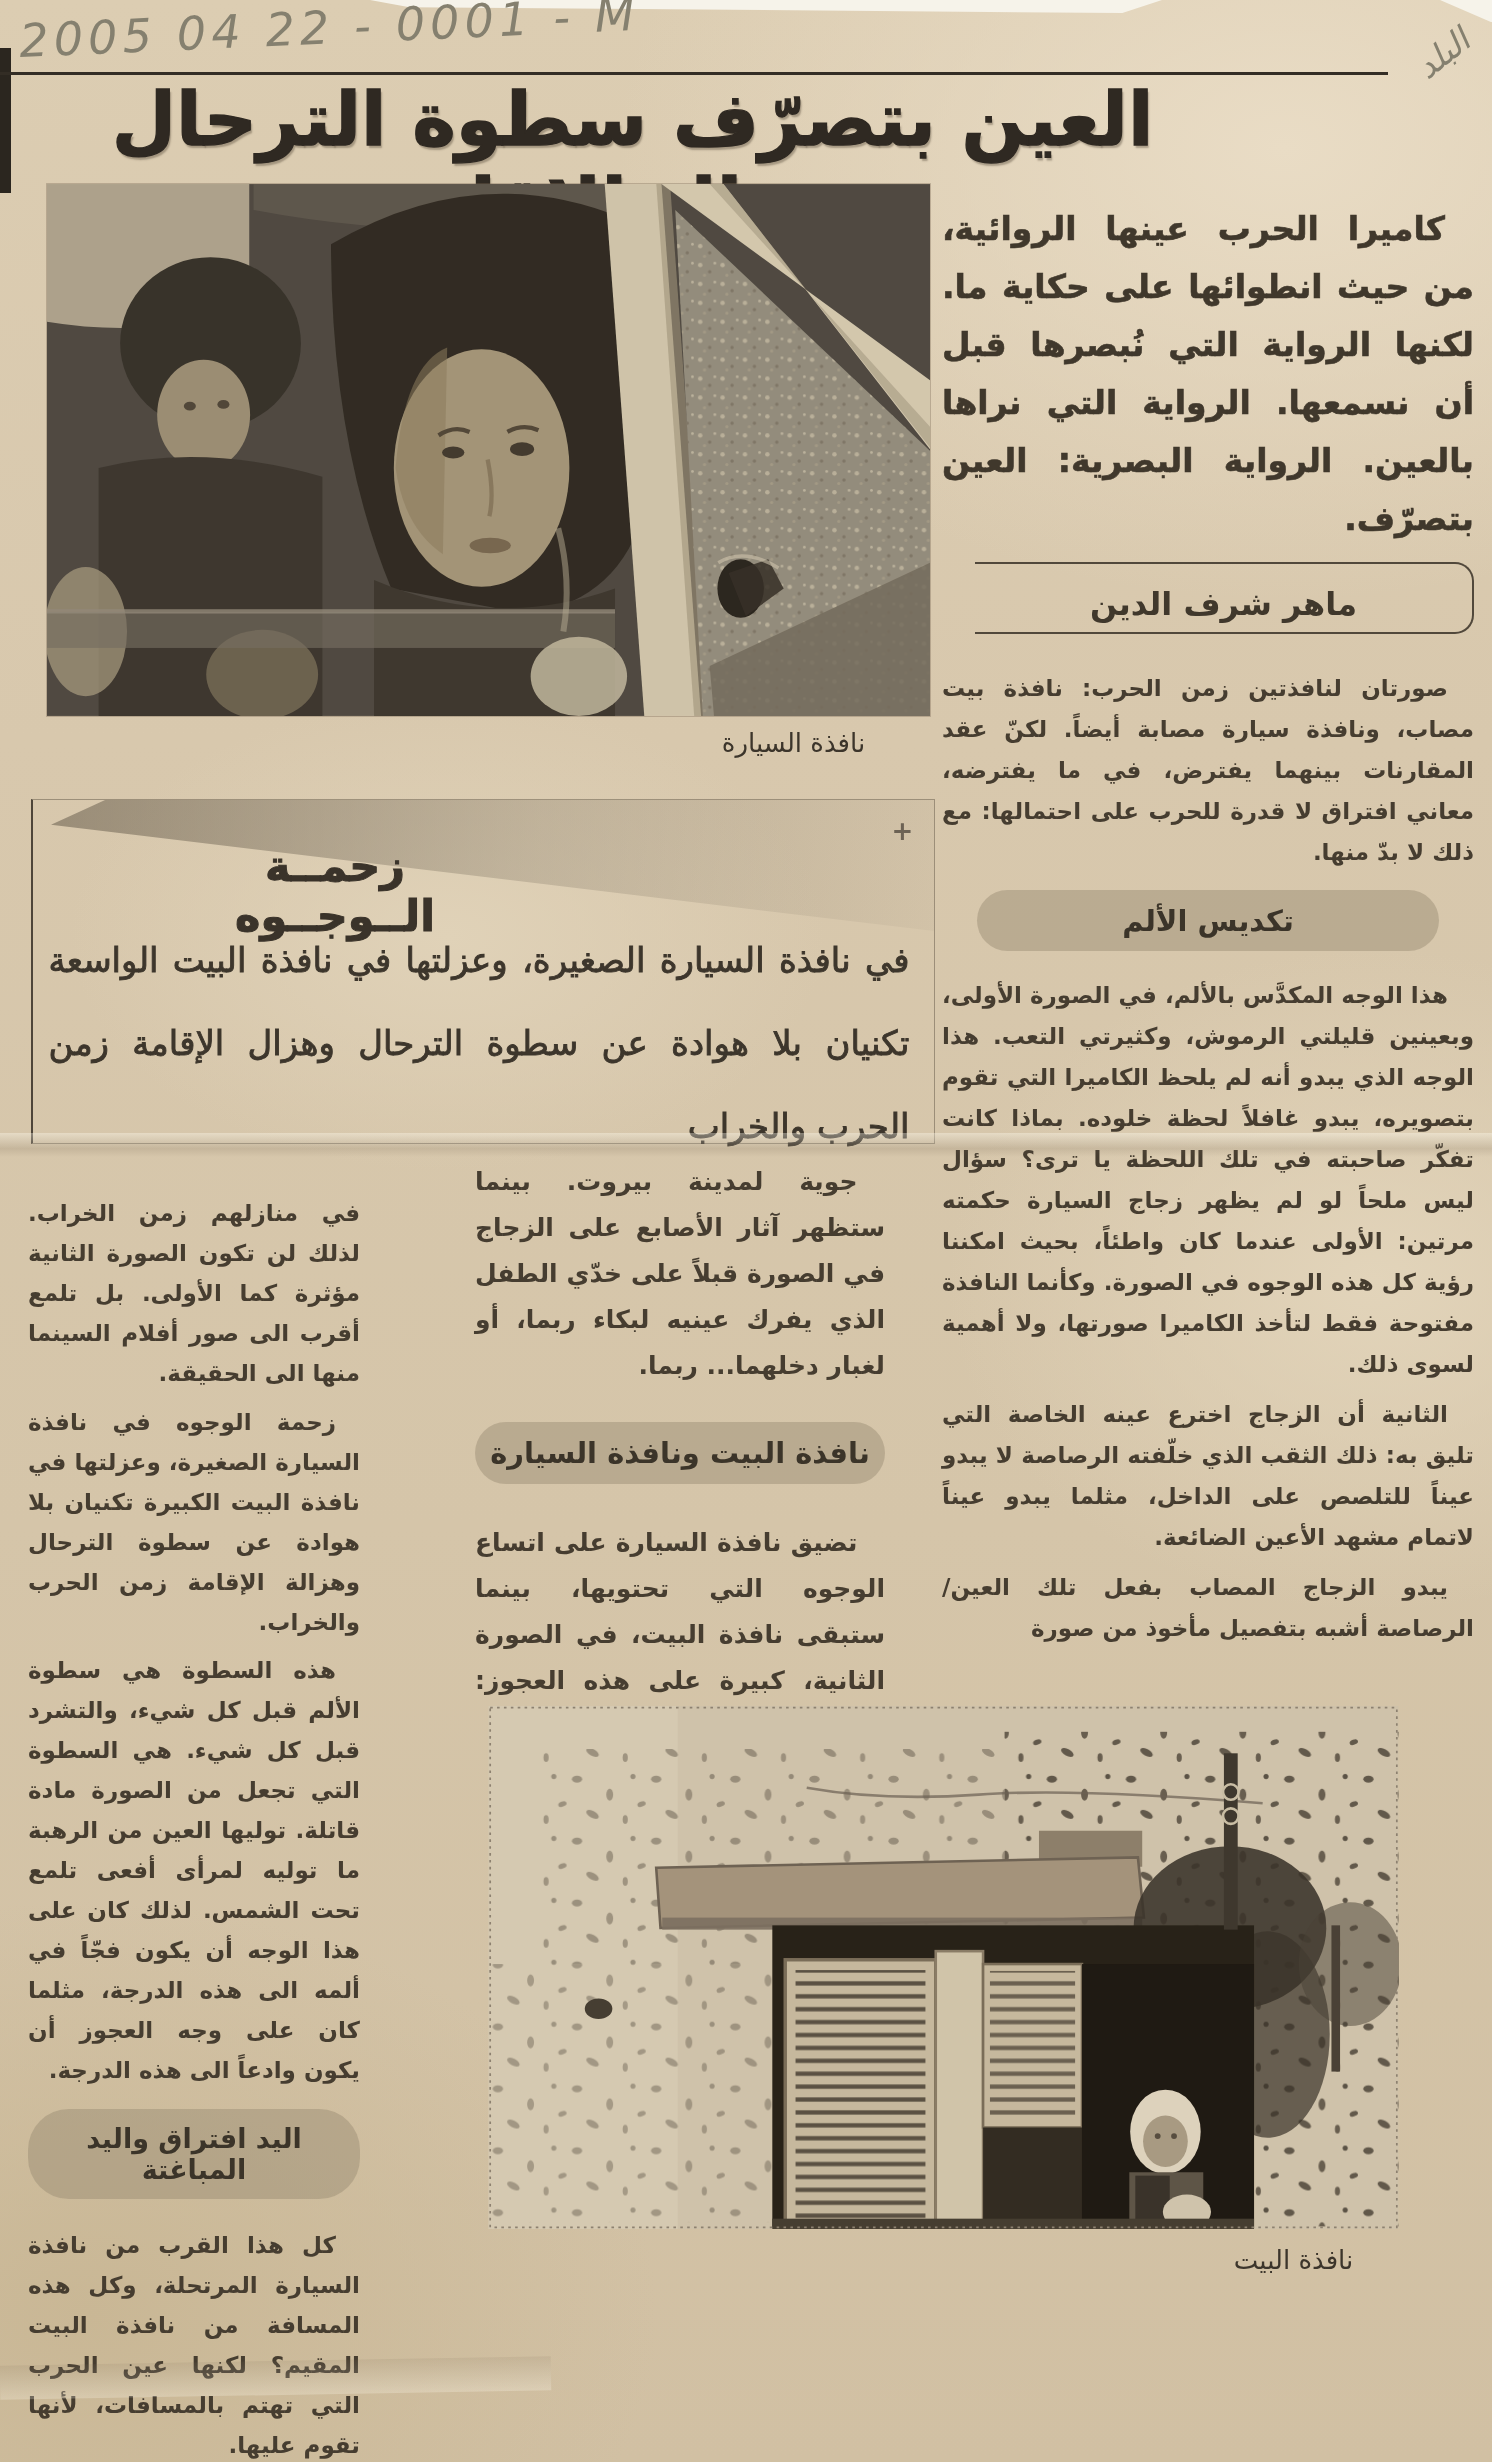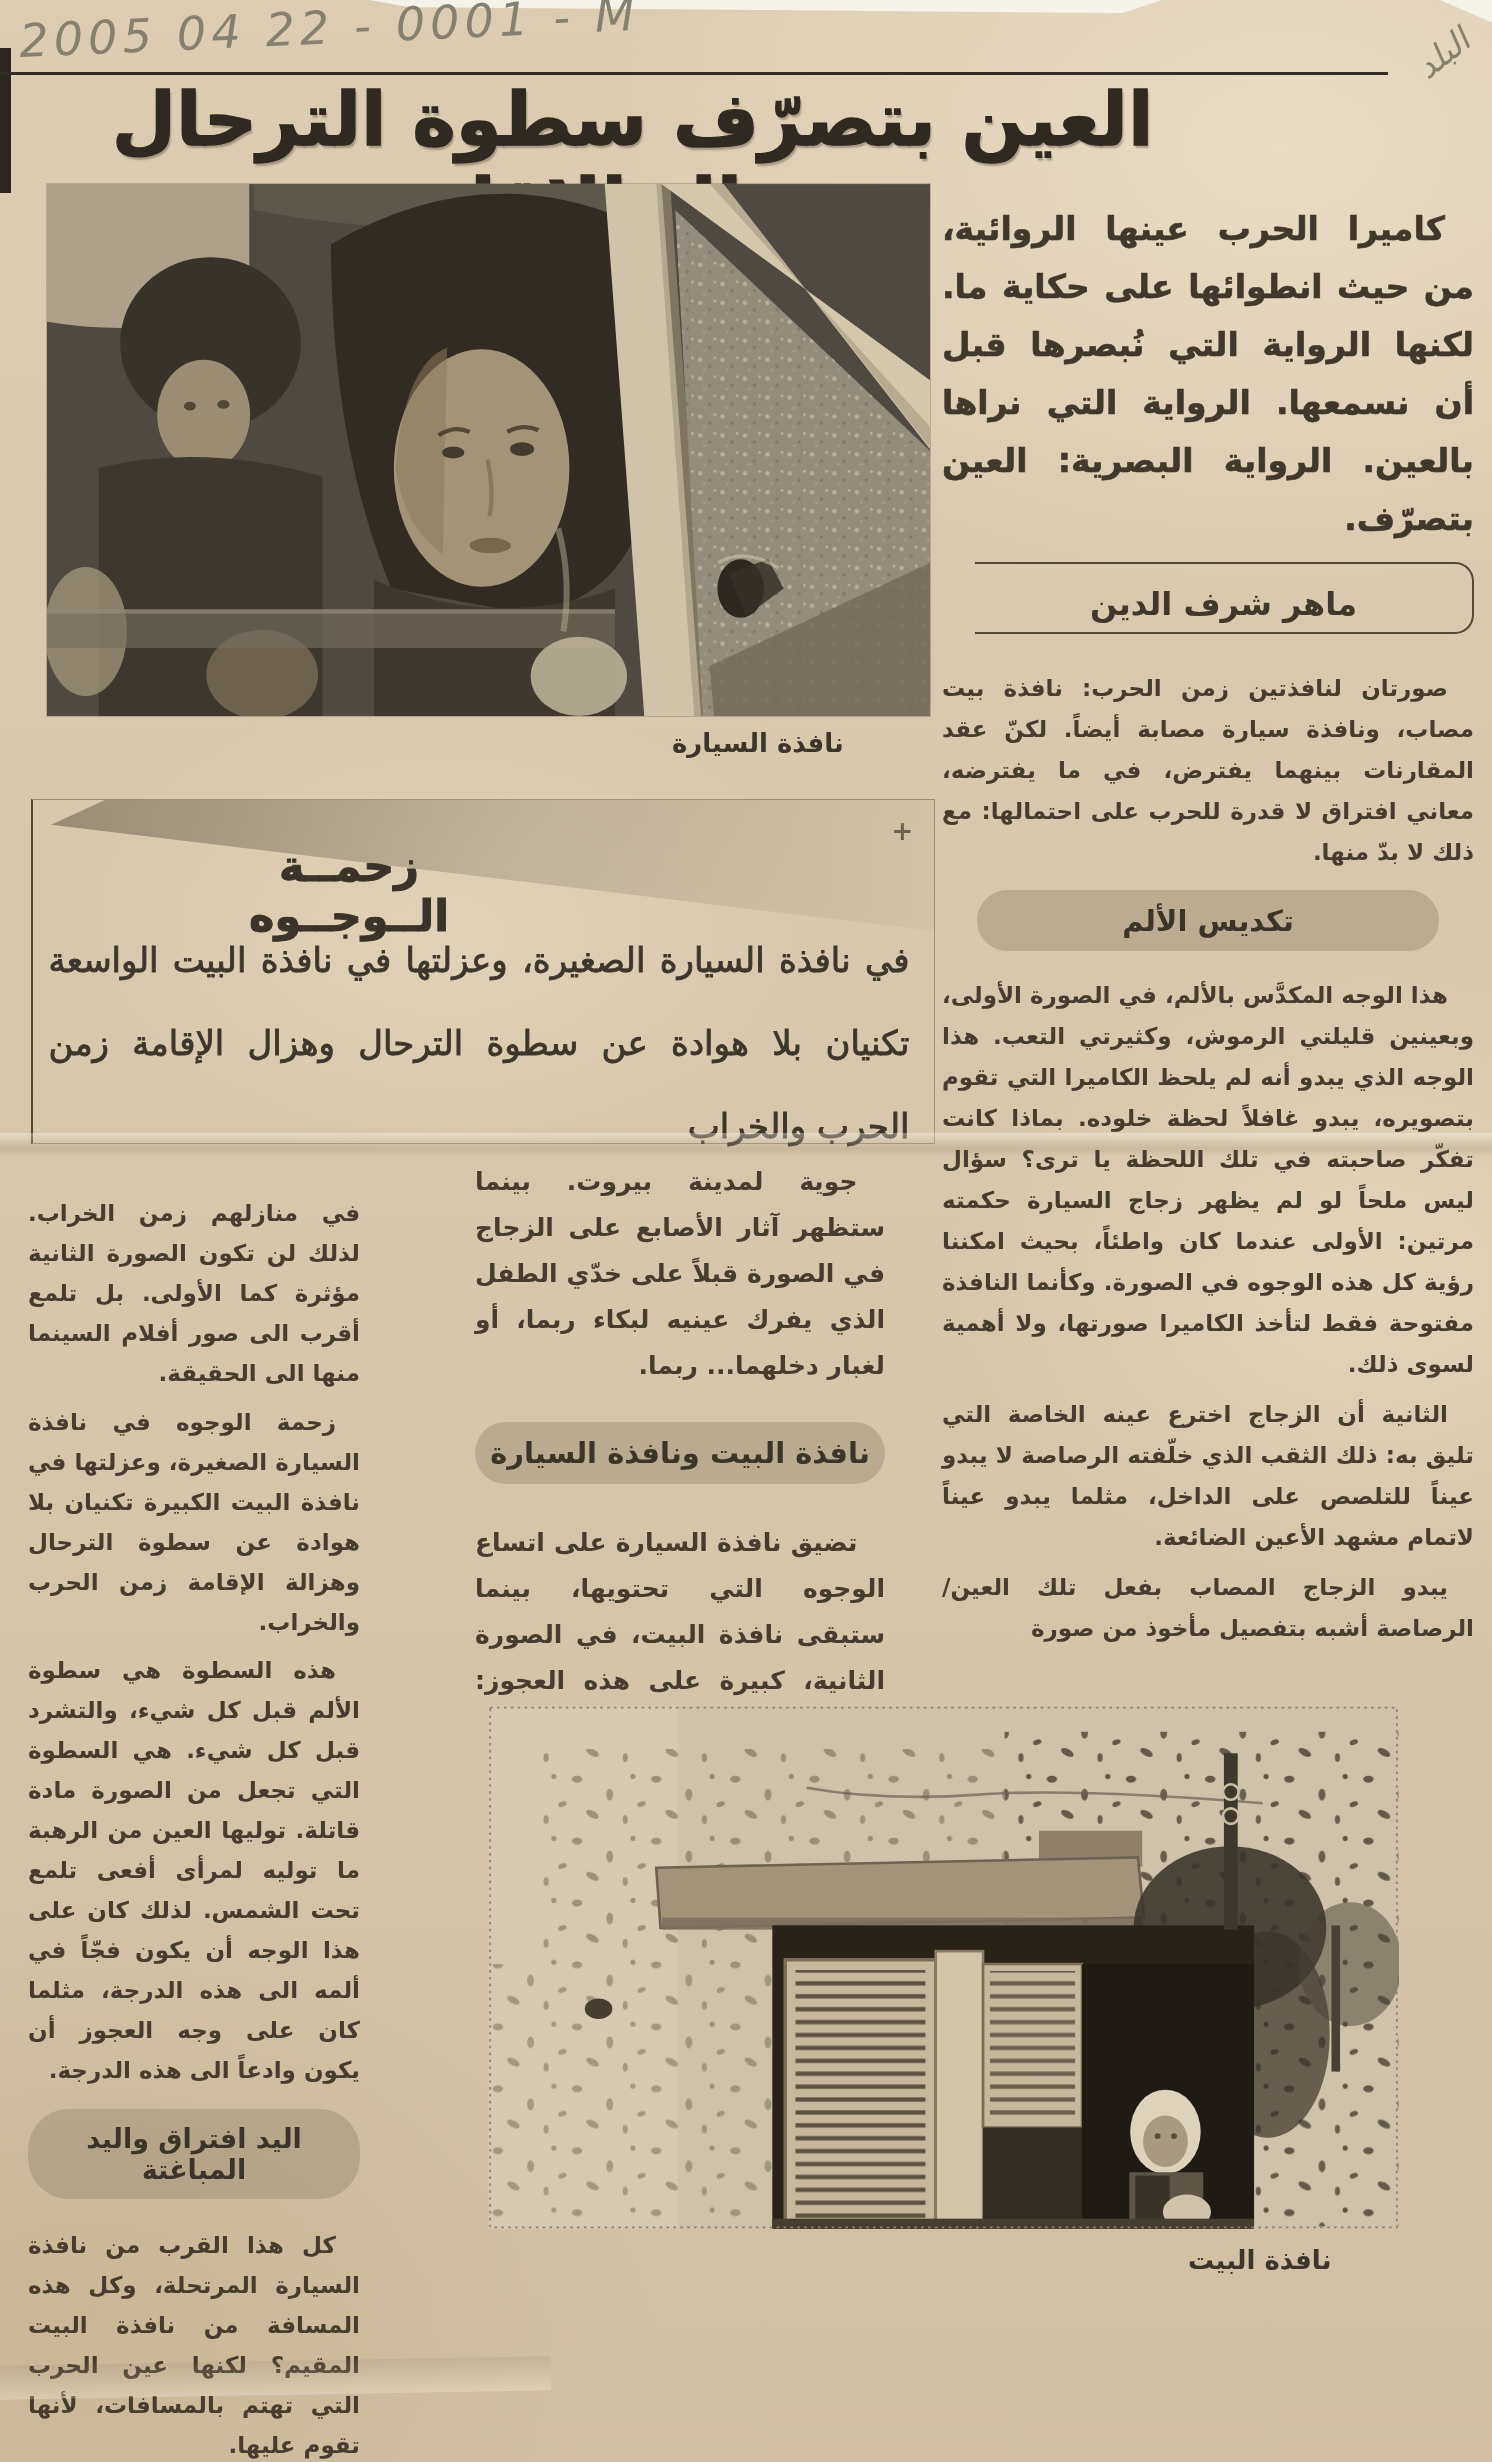--- a/index.html
+++ b/index.html
@@ -22,31 +22,31 @@
     letter-spacing:5.2px;transform:rotate(-2.5deg);white-space:nowrap;}
   .hand-margin{position:absolute;left:1414px;top:34px;font-size:33px;
     transform:rotate(-38deg);}
   .headline{position:absolute;left:47px;top:76px;width:1171px;margin:0;
     font-size:74px;font-weight:bold;color:#2f2922;text-align:center;direction:rtl;
     -webkit-text-stroke:1.3px #2f2922;text-shadow:1.7px 2.6px 1.7px rgba(60,50,35,.35);}
   .photo{position:absolute;box-shadow:0 0 0 0.9px rgba(120,105,85,.4);}
   .photo svg{display:block;}
   .photo-car{left:47px;top:184px;width:883px;height:532px;}
   .photo-house{left:488px;top:1706px;width:911px;height:523px;box-shadow:none;}
-  .caption{position:absolute;direction:rtl;text-align:left;font-weight:bold;
+  .caption{position:absolute;direction:rtl;text-align:center;font-weight:normal;
     font-size:26px;color:#3c352b;}
   .cap-car{left:672px;top:728px;width:243px;}
   .cap-house{left:1188px;top:2245px;width:211px;}
   .pullquote{position:absolute;left:31px;top:799px;width:901px;height:343px;
     border:0.9px solid rgba(85,75,60,.45);border-left:2.6px solid #4e4539;}
   .pq-shade{position:absolute;left:0;top:0;width:100%;height:138px;
     background:linear-gradient(100deg,rgba(100,90,74,.55),rgba(110,100,84,.25) 55%,rgba(110,100,84,.05));
     clip-path:polygon(8% 0,100% 0,100% 95%,2% 18%);}
   .pq-plus{position:absolute;right:20.7px;top:15.5px;font-size:26px;color:#6c6254;font-weight:bold;}
-  .pq-title{position:absolute;left:178px;top:41px;width:276px;text-align:center;
+  .pq-title{position:absolute;left:164px;top:41px;width:276px;text-align:center;
     font-size:43px;font-weight:bold;color:#3a332a;direction:rtl;-webkit-text-stroke:1px #3a332a;}
   .pq-body{position:absolute;left:15.5px;top:119px;width:861px;direction:rtl;
     font-size:34px;font-weight:normal;line-height:83px;color:#3d362c;
     text-align:justify;-webkit-text-stroke:0.9px #3d362c;}
   .col{position:absolute;direction:rtl;color:#463d30;}
   .col p{margin:0 0 8.6px;text-align:justify;font-weight:bold;}
   .col-right{left:942px;top:200px;width:532px;}
   .col-right p{font-size:23px;line-height:41px;text-indent:26px;}
   .col-right p.intro{font-size:33px;line-height:58px;text-indent:29px;color:#40382c;
     -webkit-text-stroke:0.6px #40382c;margin-bottom:13.8px;}

